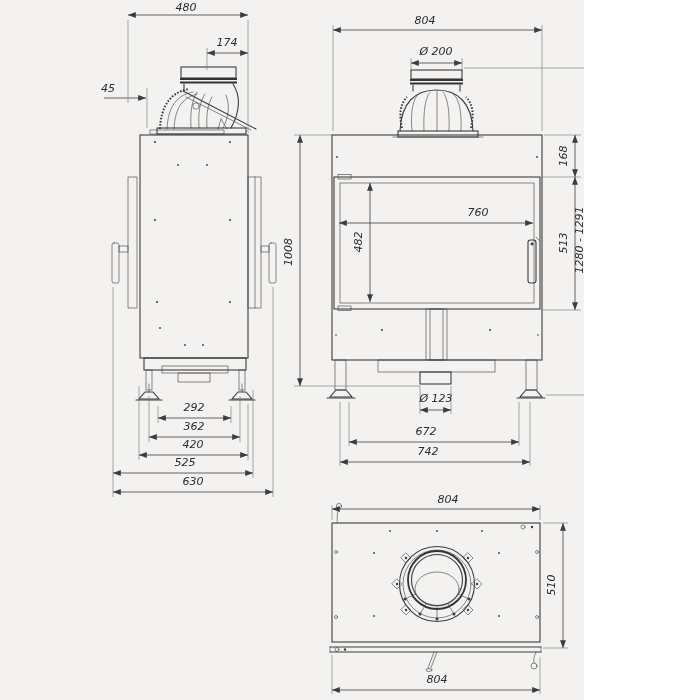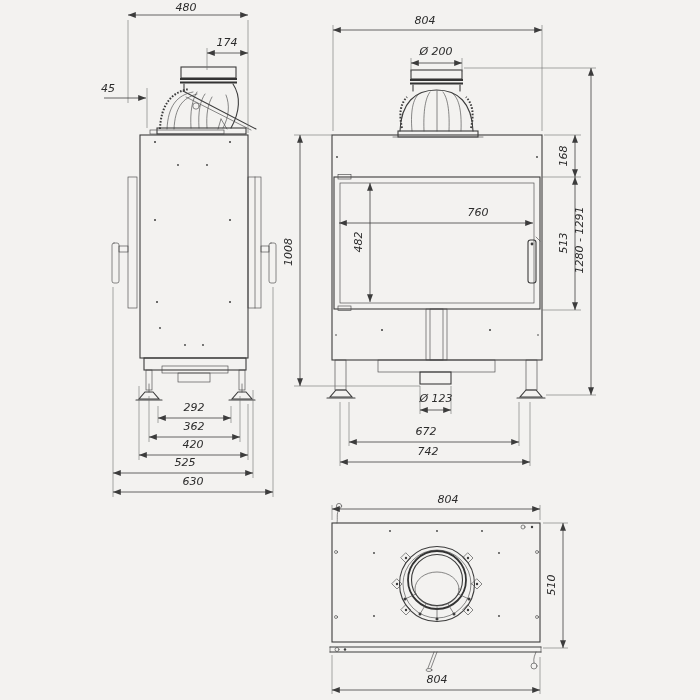--- a/index.html
+++ b/index.html
@@ -1,17 +1,17 @@
 <!DOCTYPE html>
 <html><head>
 <meta charset="utf-8">
 <style>
   html,body{margin:0;padding:0;}
   body{background:#ffffff;font-family:"DejaVu Sans",sans-serif;}
-  .canvas{position:relative;width:700px;height:700px;background:#f3f2f0;overflow:hidden;}
+  .canvas{position:relative;width:584px;height:700px;background:#f3f2f0;overflow:hidden;}
   svg{display:block;}
   .obj{stroke:#3c3c3c;stroke-width:1.1;fill:none;stroke-linecap:round;}
   .thin{stroke:#4a4a4a;stroke-width:.65;fill:none;stroke-linecap:round;}
   .thick{stroke:#333;stroke-width:1.8;fill:none;}
   .dim{stroke:#3f3f3f;stroke-width:.8;fill:none;}
   .ext{stroke:#707070;stroke-width:.6;fill:none;}
   .dot{fill:#3c3c3c;stroke:none;}
   text{font-family:"DejaVu Sans",sans-serif;font-style:italic;font-size:11px;fill:#2b2b2b;}
   .coil{stroke:#3c3c3c;stroke-width:2;fill:none;stroke-dasharray:1.6,1.6;}
 </style>

